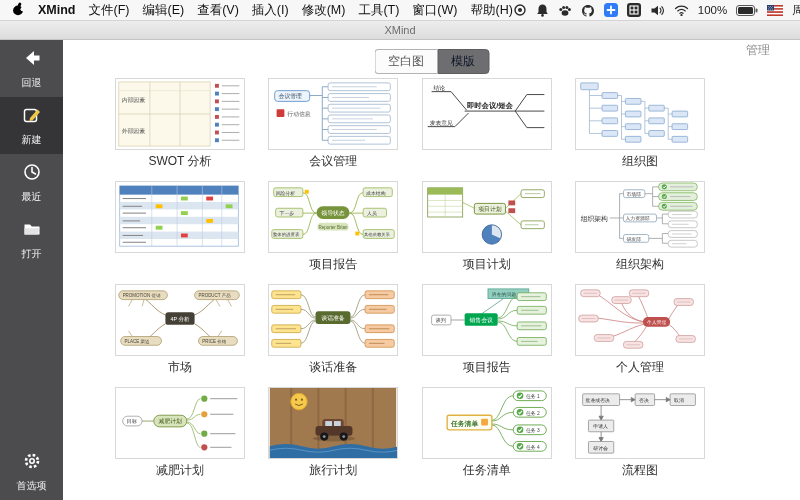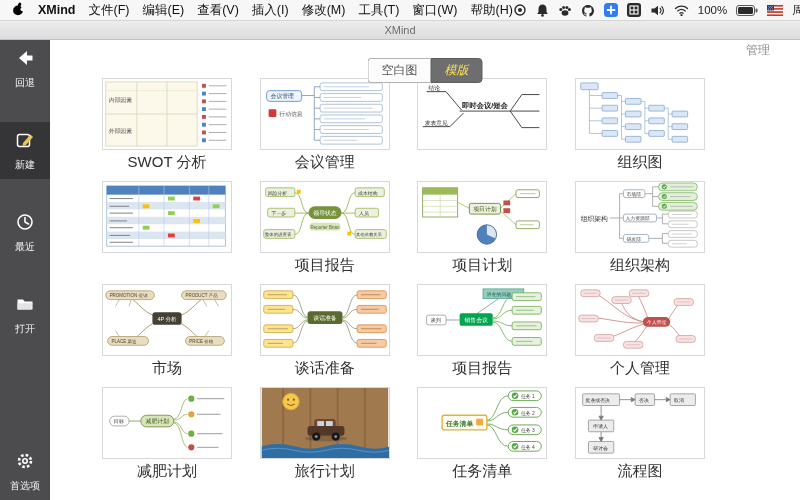--- a/index.html
+++ b/index.html
@@ -14,40 +14,40 @@
   .mb-spacer { flex:1; }
   .mb-right { display:flex; align-items:center; gap:9px; }
   .mb-right svg { display:block; }
   .mb-text { font-size:11.5px; color:#1c1c1c; white-space:nowrap; }
   
   .titlebar { height:19px; background:linear-gradient(#ededed,#dcdcdc);
     border-bottom:1px solid #c3c3c3; display:flex; align-items:center; justify-content:center;
     font-size:11px; color:#6e6e6e; }
   
   .window { display:flex; height:460px; }
-  .sidebar { width:50px; background:#4c4c4e; display:flex; flex-direction:column;gap:25px; }
+  .sidebar { width:63px; background:#4c4c4e; display:flex; flex-direction:column; }
   .side-item { display:flex; flex-direction:column; align-items:center; gap:4px;
     padding:8px 0 7px; }
   .side-item.active { background:#353537; }
   .side-item .lbl { font-size:10px; color:#f2f2f2; }
   .side-spacer { flex:1; }
   .content { flex:1; background:#fff; position:relative; overflow:hidden; }
   .content-header { position:relative; height:36px; }
-  .seg { position:absolute; left:50%; top:18px; transform:translateX(-50%); display:flex; }
+  .seg { position:absolute; left:50%; top:9px; transform:translateX(-50%); display:flex; }
   .seg-btn { font-size:12px; padding:3px 13px; border:1px solid #b3b3b3; background:#fcfcfc; color:#555; }
   .seg-btn:first-child { border-radius:4px 0 0 4px; border-right:none; }
   .seg-btn:last-child { border-radius:0 4px 4px 0; }
-  .seg-btn.active { background:#6e6e70; border-color:#5e5e60; color:#fde047;font-style:italic; }
+  .seg-btn.active { background:#6e6e70; border-color:#5e5e60; color:#0f172a; }
   .manage { position:absolute; right:30px; top:2px; font-size:12px; color:#8d8d8d; }
   .grid { display:grid; grid-template-columns:repeat(4,130px); justify-content:space-between;
     padding:2px 95px 0 52px; row-gap:13px; }
   .cell { width:130px; }
   .thumb { width:130px; height:72px; border:1px solid #d8d8d8; background:#fff; overflow:hidden;text-align:center; }
   .thumb svg { display:block; width:100%; height:100%; }
-  .cap { text-align:center; font-size:15px; color:#303030; margin-top:5px; height:13px; line-height:13px;
+  .cap { text-align:center; font-size:12px; color:#303030; margin-top:5px; height:13px; line-height:13px;
     white-space:nowrap; }
   svg text { font-family:"Liberation Sans","DejaVu Sans",sans-serif; }
 </style>
 </head>
 <body>
 
 <div class="menubar">
   <div class="mb-left">
     <span>
       <svg width="13" height="14" viewBox="0 0 13 14">

